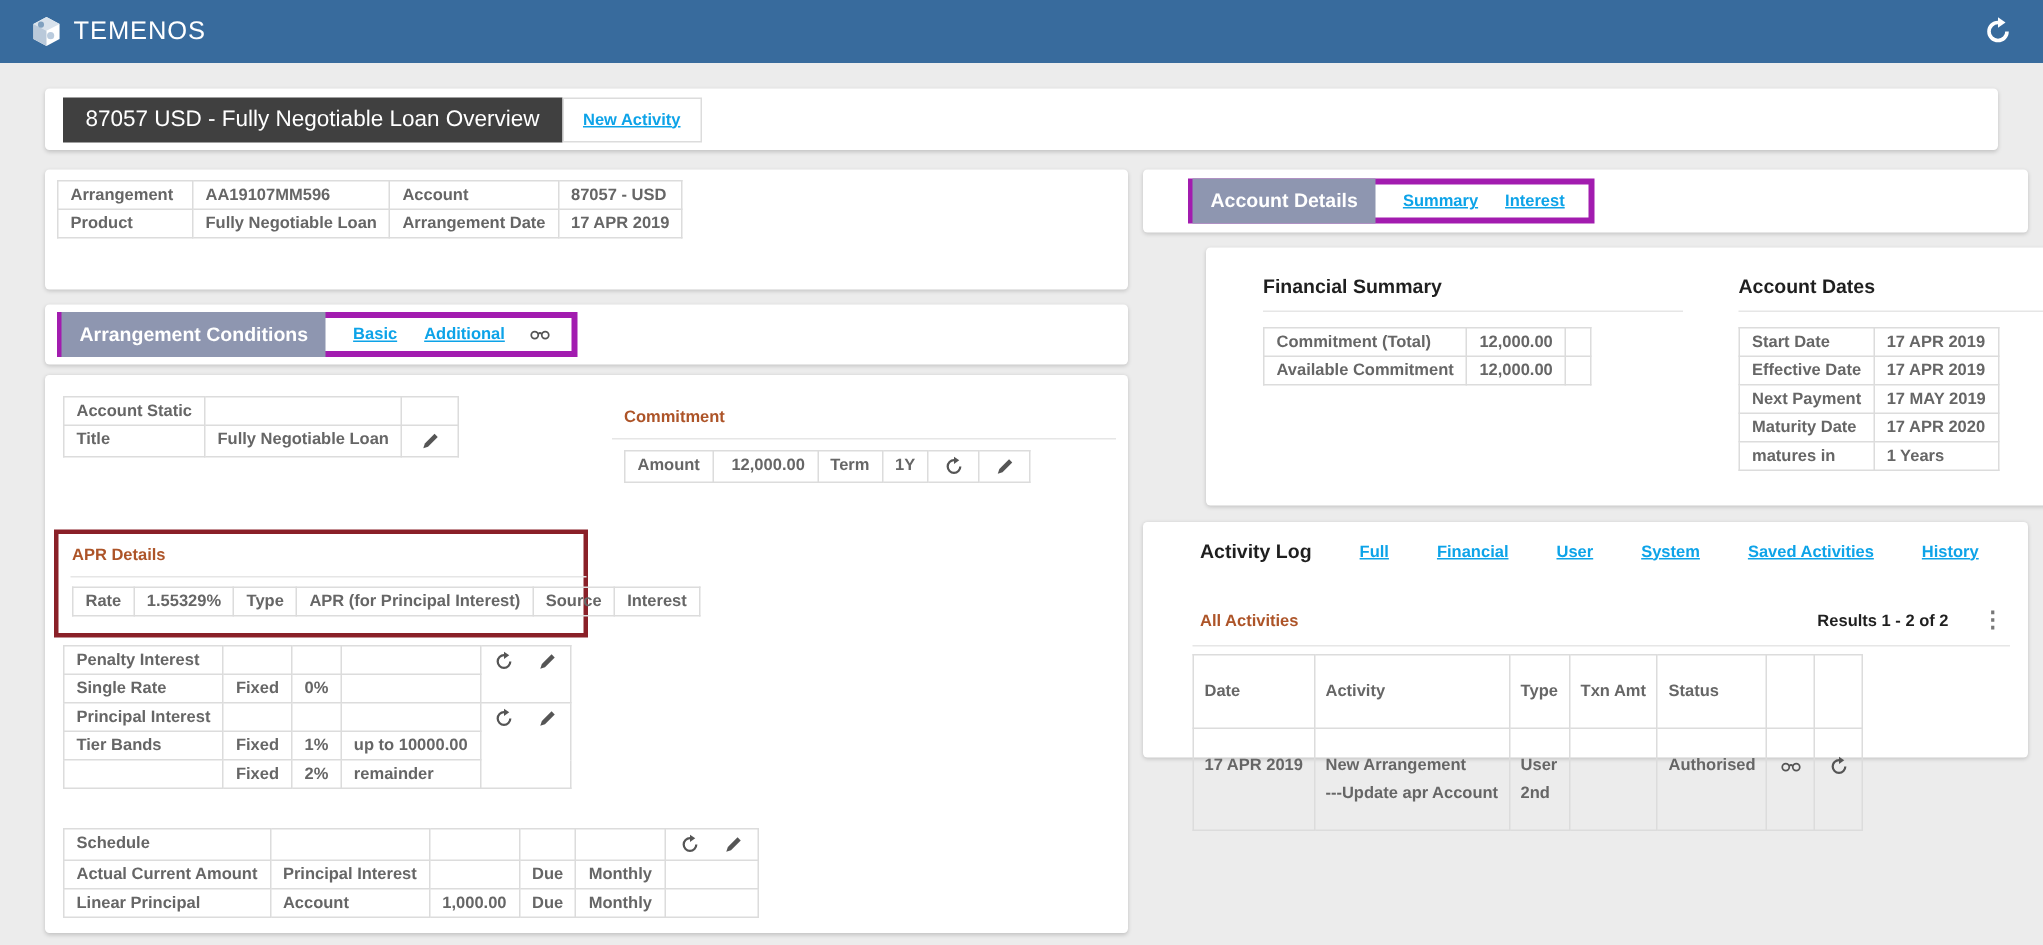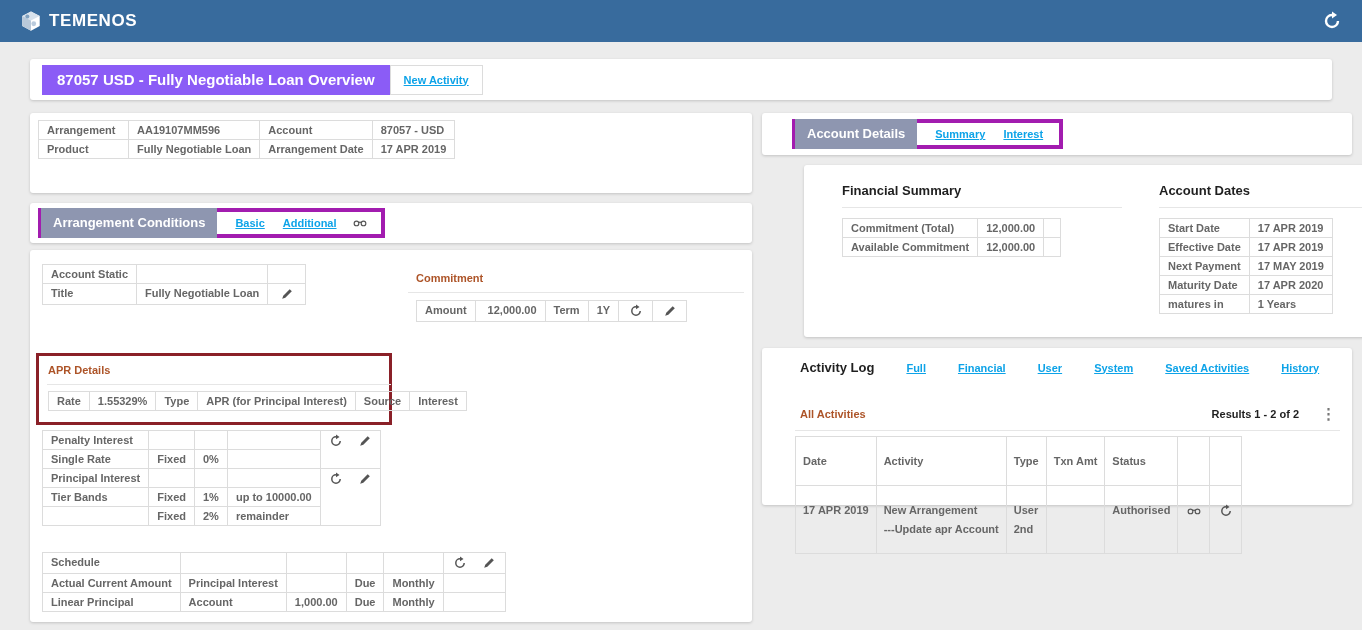--- a/index.html
+++ b/index.html
@@ -11,33 +11,33 @@
     overflow:hidden;
     -webkit-font-smoothing:antialiased;
   }
   
   .appbar {
     position:absolute; left:0; top:0; width:1362px; height:42px;
     background:#386b9d; display:flex; align-items:center; justify-content:space-between;
     padding:0 20px;
   }
   .brand { display:flex; align-items:center; gap:7px; cursor:pointer; }
-  .brand-text { color:#fff; font-size:17px; font-weight:bold; letter-spacing:.6px; }
+  .brand-text { color:#fff; font-size:17px; font-weight:normal; letter-spacing:.6px; }
   .appbar-refresh { width:20px; height:20px; cursor:pointer; }
 
   
   .panel {
     position:absolute; background:#fff; border-radius:3px;
     box-shadow:0 1px 3px rgba(0,0,0,.18);
   }
 
   
   #panel-title { left:30px; top:59px; width:1302px; height:41px; display:flex; align-items:center; padding-left:12px; }
   .title-badge {
-    background:#8b5cf6; color:#fff; font-size:15px; font-weight:bold;
+    background:#404040; color:#fff; font-size:15px; font-weight:normal;
     height:30px; line-height:30px; padding:0 15px;
   }
   .title-action-box {
     height:30px; border:1px solid #dcdcdc; display:flex; align-items:center; padding:0 13px;
   }
   a.cyan-link {
     color:#0da3e8; font-size:11px; font-weight:bold; text-decoration:underline; cursor:pointer; white-space:nowrap;
   }
 
   

